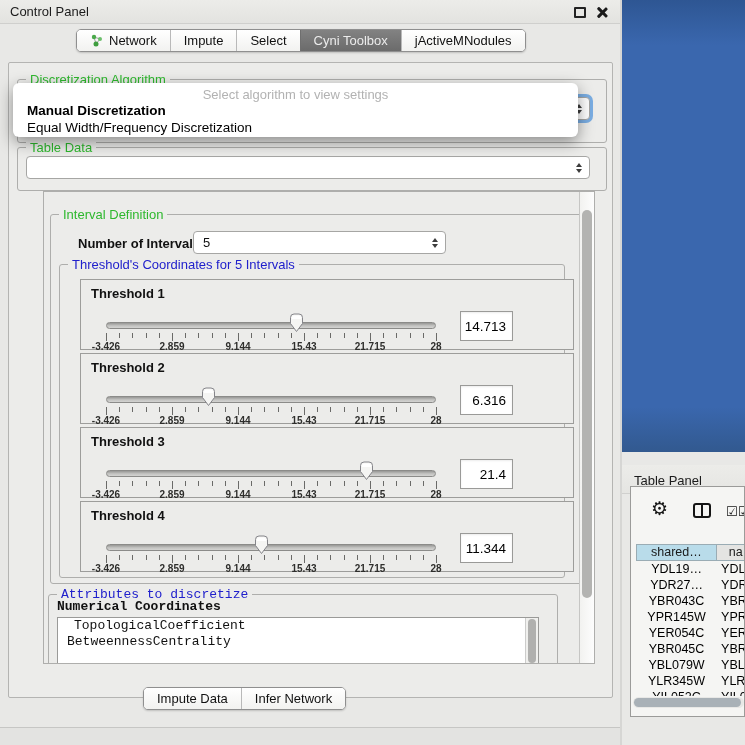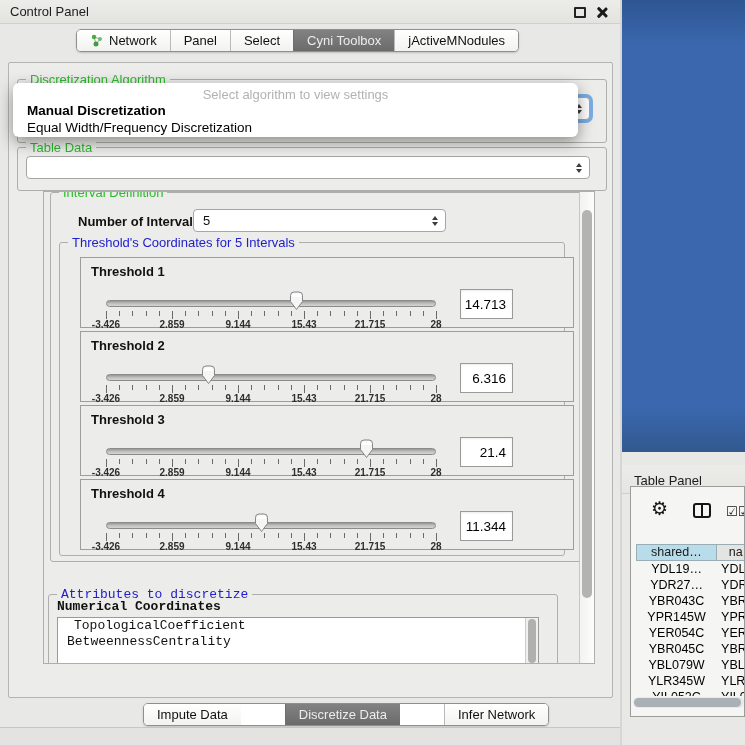--- a/index.html
+++ b/index.html
@@ -16,21 +16,21 @@
   #close-icon { right:12px; }
   #close-icon span { position:absolute; left:5px; top:-1px; width:2.5px; height:13px; background:#1a1a1a; border-radius:1px; }
   #close-icon span:first-child { transform:rotate(45deg); }
   #close-icon span:last-child { transform:rotate(-45deg); }
 
   .seg { display:flex; border:1px solid #8f8f8f; border-radius:5px; overflow:hidden; background:#fff; box-shadow:0 1px 2px rgba(0,0,0,.18); }
   .seg-item { display:flex; align-items:center; gap:5px; padding:3px 13px; font-size:13px; color:#111; background:linear-gradient(#ffffff,#f2f2f0); border-left:1px solid #b9b9b9; cursor:pointer; white-space:nowrap; }
   .seg-item:first-child { border-left:none; }
   .seg-item.sel { background:linear-gradient(#828282,#6b6b6b); color:#ececec; border-left-color:#6f6f6f; }
   #top-tabs { left:76px; top:29px; }
-  #bottom-tabs { left:143px; top:703px;gap:44px; }
+  #bottom-tabs { left:143px; top:687px; }
 
   #main-panel { left:8px; top:62px; width:605px; height:636px; border:1px solid #b4b4b2; border-radius:2px; background:#ececea; }
 
   .grp { position:absolute; border:1px solid #aeaeac; border-radius:3px; }
   .grp-legend { position:absolute; top:-8px; left:8px; background:#ececea; padding:0 4px; font-size:13px; white-space:nowrap; }
   .legend-green { color:#2eb82e; }
   .legend-blue  { color:#2020cc; }
 
   .combo { position:absolute; height:23px; background:#fff; border:1px solid #a6a6a4; border-radius:4px; font-size:13px; color:#111; display:flex; align-items:center; padding:0 24px 0 9px; cursor:pointer; }
   .combo.focus-ring { box-shadow:0 0 0 3px rgba(94,158,224,.8); }
@@ -116,21 +116,21 @@
             <line x1="4" y1="3" x2="10" y2="5" stroke="#9c9c9c"></line>
             <line x1="4" y1="3" x2="6" y2="10" stroke="#9c9c9c"></line>
             <line x1="10" y1="5" x2="6" y2="10" stroke="#9c9c9c"></line>
             <circle cx="4" cy="3" r="2.2" fill="#4aa84a"></circle>
             <circle cx="10" cy="5" r="2" fill="#6cbf6c"></circle>
             <circle cx="6" cy="10" r="2.5" fill="#3f9e3f"></circle>
           </svg>
           <span>Network</span>
         </div>
         <div class="seg-item">
-          <span>Panel</span>
+          <span>Impute</span>
         </div>
         <div class="seg-item">
           <span>Select</span>
         </div>
         <div class="seg-item sel">
           <span>Cyni Toolbox</span>
         </div>
         <div class="seg-item">
           <span>jActiveMNodules</span>
         </div>
@@ -153,21 +153,21 @@
         <div class="combo" style="left:8px; top:8px; width:564px;">
           <span class="spin">
               <i class="up"></i>
               <i class="dn"></i>
             </span>
         </div>
       </div>
 
       <div id="scroll-pane" class="abs">
 
-        <div class="grp" style="left:6px; top:0; width:587px; height:370px;">
+        <div class="grp" style="left:6px; top:22px; width:587px; height:370px;">
           <span class="grp-legend legend-green">Interval Definition</span>
 
           <div style="position:absolute; left:27px; top:21px; font-size:13px; font-weight:bold; color:#111;">Number of Intervals</div>
           <div class="combo" style="left:142px; top:16px; width:253px;">
             <span>5</span>
             <span class="spin">
                 <i class="up"></i>
                 <i class="dn"></i>
               </span>
           </div>
@@ -370,23 +370,20 @@
       <div id="popup-options">
           <div class="popup-opt bold" style="top: 20px; padding-left: 12px;">Manual Discretization</div>
           <div class="popup-opt" style="top: 37px; padding-left: 12px;">Equal Width/Frequency Discretization</div>
         </div>
     </div>
 
     <div id="bottom-tabs" class="abs seg">
         <div class="seg-item">
           <span>Impute Data</span>
         </div>
-        <div class="seg-item sel">
-          <span>Discretize Data</span>
-        </div>
         <div class="seg-item">
           <span>Infer Network</span>
         </div>
       </div>
     <div id="cp-bottom-line" class="abs"></div>
     <div id="cp-bottom-area" class="abs"></div>
   </div>
 
   <div id="side-gap" class="abs"></div>
 

